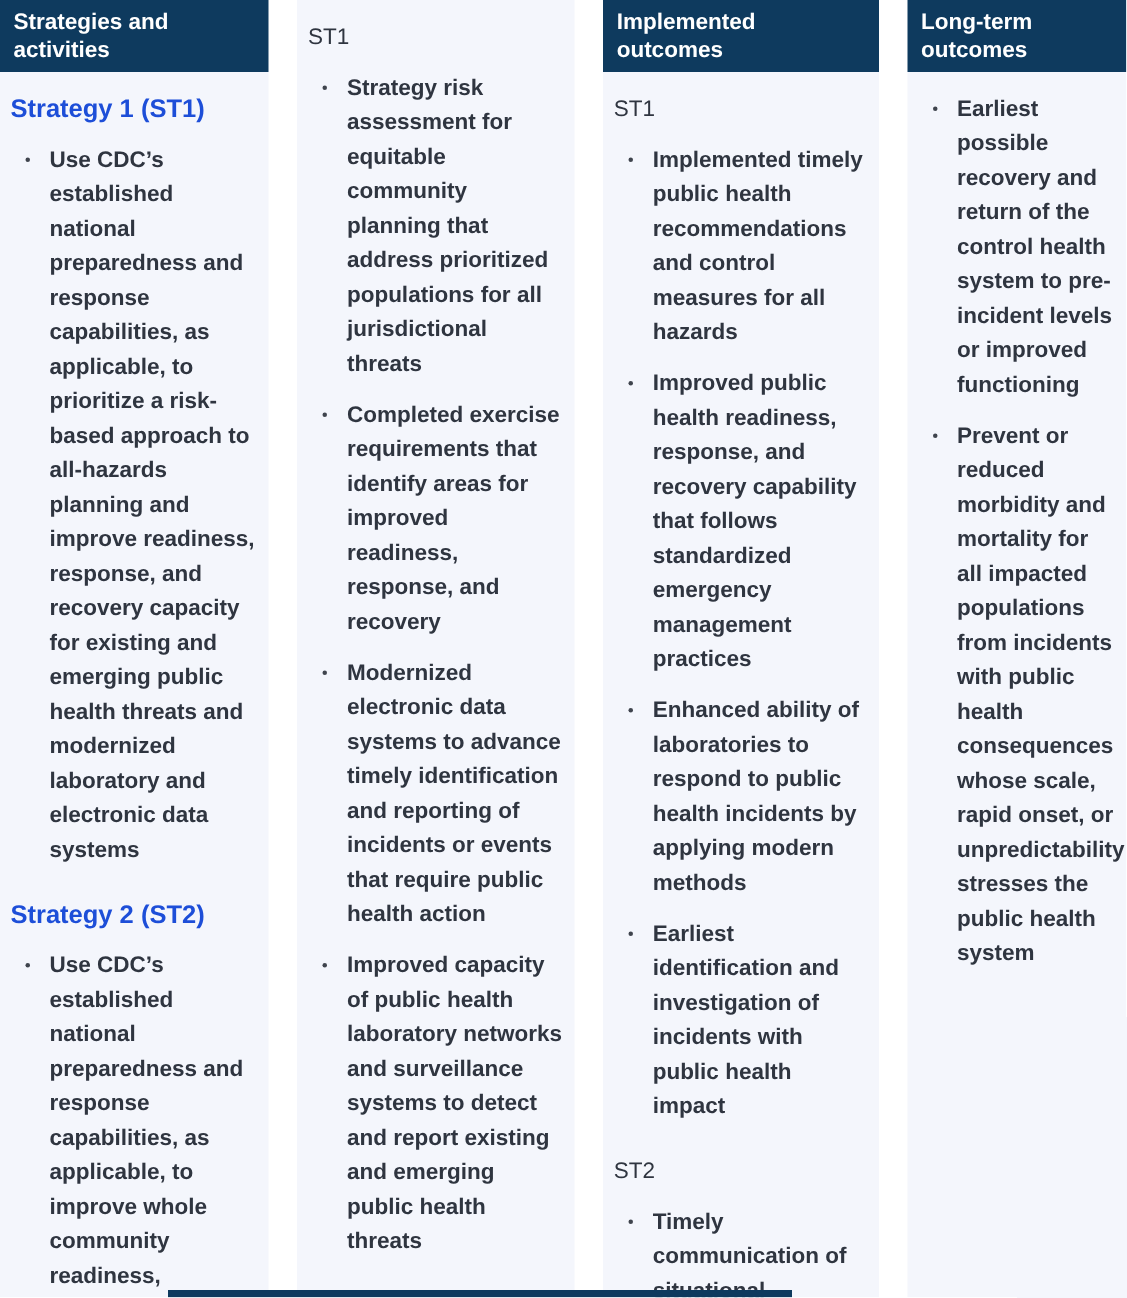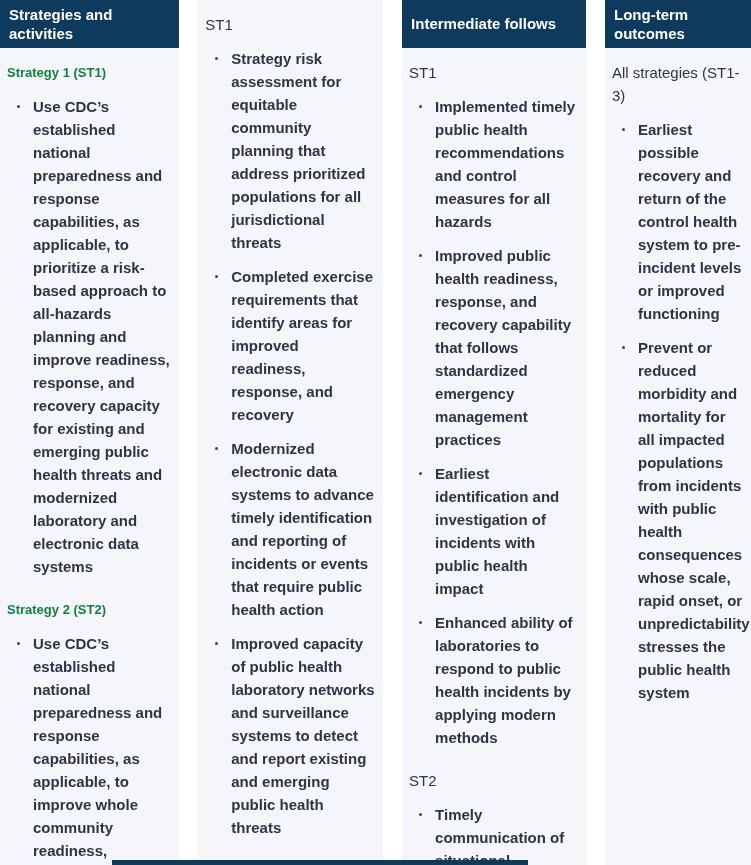--- a/index.html
+++ b/index.html
@@ -16,21 +16,21 @@
   .col-header{
     background:#0e3a5e;color:#ffffff;font-weight:bold;font-size:15px;line-height:1.3;
     min-height:48px;max-height:48px;display:flex;align-items:center;
     padding:4px 10px 4px 9px;box-sizing:border-box;
   }
   .col-body{
     background:#f4f6fc;flex:1;overflow:hidden;box-sizing:border-box;
     padding:13px 6px 8px 7px;color:#2f3540;font-size:15px;line-height:23px;
   }
   .sec-label{margin:0 0 11px 0;}
-  .sec-label.bold{font-weight:bold;color:#15803d;font-size:13px;}
+  .sec-label.bold{font-weight:bold;color:#1d4ed8;font-size:17px;}
   .sec-label.later{margin-top:20px;}
   .bullets{list-style:none;margin:0;padding:0;font-weight:bold;}
   .bullets li{position:relative;padding-left:26px;margin-bottom:11px;}
   .dot{
     position:absolute;left:10px;top:10px;width:3px;height:3px;border-radius:50%;
     background:#3f444d;
   }
   .cutoff-bar{position:absolute;left:112px;bottom:0;width:416px;height:5px;background:#0e3a5e;}
 </style>
 </head>
@@ -56,39 +56,38 @@
           <div class="sec-label">ST1</div>
           <ul class="bullets">
             <li><span class="dot"></span><span>Strategy risk assessment for equitable community planning that address prioritized populations for all jurisdictional threats</span></li>
             <li><span class="dot"></span><span>Completed exercise requirements that identify areas for improved readiness, response, and recovery</span></li>
             <li><span class="dot"></span><span>Modernized electronic data systems to advance timely identification and reporting of incidents or events that require public health action</span></li>
             <li><span class="dot"></span><span>Improved capacity of public health laboratory networks and surveillance systems to detect and report existing and emerging public health threats</span></li>
           </ul>
         </div>
       </div>
       <div class="column col-2">
-        <div class="col-header">Intermediate follows</div>
+        <div class="col-header">Implemented outcomes</div>
         <div class="col-body">
           <div class="sec-label">ST1</div>
           <ul class="bullets">
             <li><span class="dot"></span><span>Implemented timely public health recommendations and control measures for all hazards</span></li>
             <li><span class="dot"></span><span>Improved public health readiness, response, and recovery capability that follows standardized emergency management practices</span></li>
+            <li><span class="dot"></span><span>Enhanced ability of laboratories to respond to public health incidents by applying modern methods</span></li>
             <li><span class="dot"></span><span>Earliest identification and investigation of incidents with public health impact</span></li>
-            <li><span class="dot"></span><span>Enhanced ability of laboratories to respond to public health incidents by applying modern methods</span></li>
           </ul>
           <div class="sec-label later">ST2</div>
           <ul class="bullets">
             <li><span class="dot"></span><span>Timely communication of situational awareness and risk information</span></li>
           </ul>
         </div>
       </div>
       <div class="column col-3">
         <div class="col-header">Long-term outcomes</div>
         <div class="col-body">
-          <div class="sec-label">All strategies (ST1-3)</div>
           <ul class="bullets">
             <li><span class="dot"></span><span>Earliest possible recovery and return of the control health system to pre-incident levels or improved functioning</span></li>
             <li><span class="dot"></span><span>Prevent or reduced morbidity and mortality for all impacted populations from incidents with public health consequences whose scale, rapid onset, or unpredictability stresses the public health system</span></li>
           </ul>
         </div>
       </div>
     </div>
   <div class="cutoff-bar"></div>
 </div>
 

